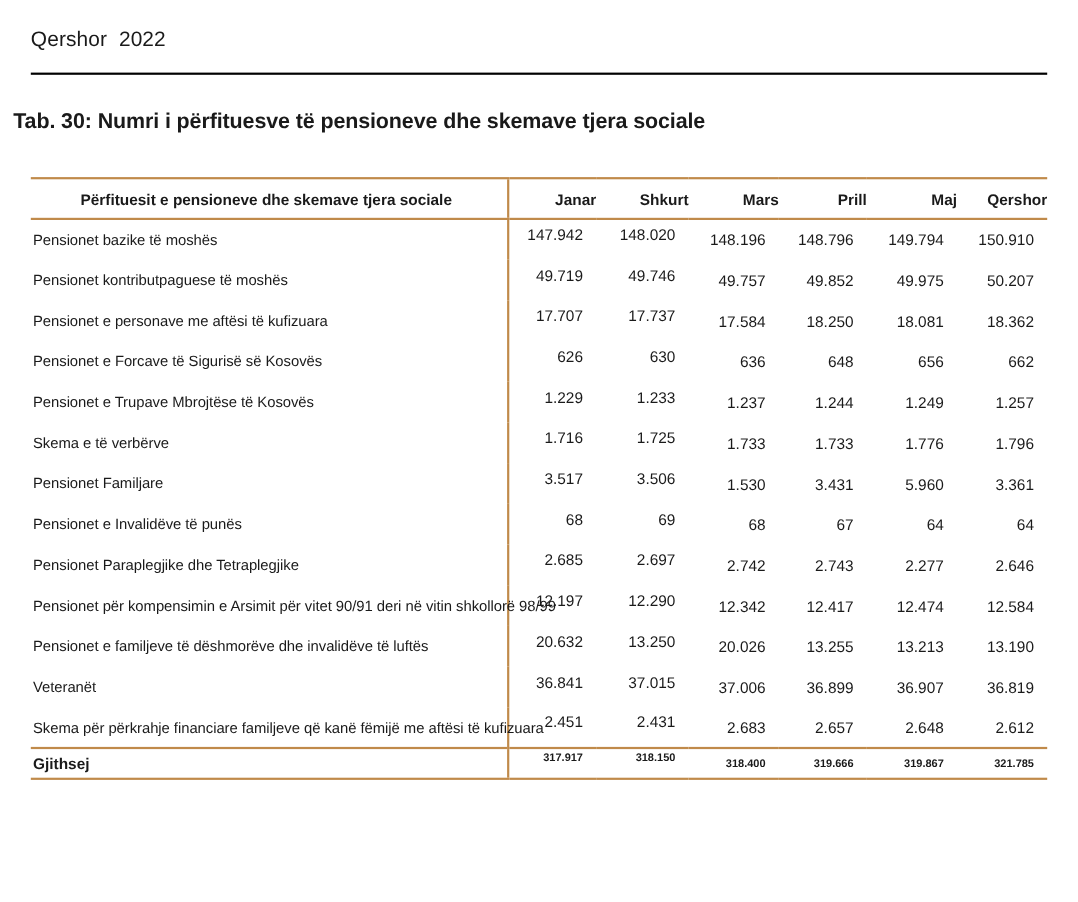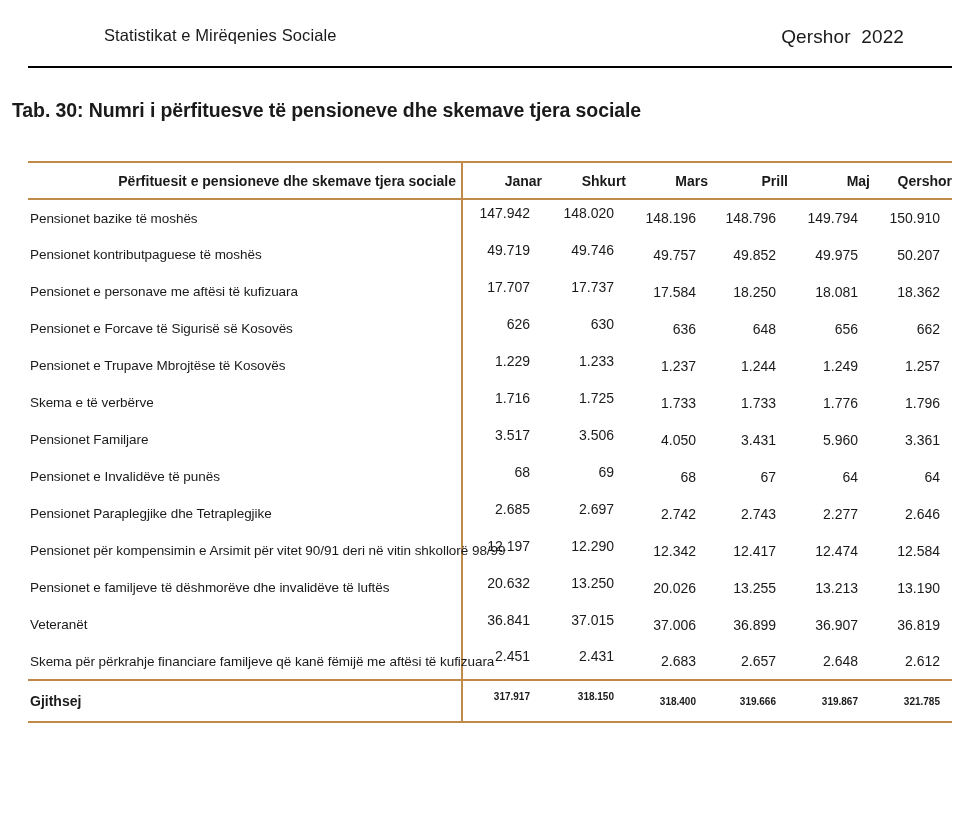--- a/index.html
+++ b/index.html
@@ -90,21 +90,21 @@
     height: 37px;
   }
   tr.head th {
     border-top: 2px solid #c08a4a;
     border-bottom: 2px solid #c08a4a;
     font-size: 14px;
     font-weight: bold;
     white-space: pre;
   }
   tr.head th.h-label {
-    text-align: right;
+    text-align: center;
     padding-right: 5px;
   }
   tr.head th.h-month {
     text-align: right;
   }
   tr.head th.divider {
     border-left: 2px solid #c08a4a;
   }
 
   
@@ -124,21 +124,21 @@
   }
   
   tr.row td.num.hi,
   tr.total td.num.hi { position: relative; top: -5px; }
   tr.row td.divider,
   tr.total td.divider {
     border-left: 2px solid #c08a4a;
   }
 
   
-  tr.total { height: 42px; }
+  tr.total { height: 28px; }
   tr.total td {
     border-top: 2px solid #c08a4a;
     border-bottom: 2px solid #c08a4a;
     font-weight: bold;
   }
   tr.total td.label {
     font-size: 14px;
     text-align: left;
     padding-left: 2px;
     white-space: pre;
@@ -147,21 +147,20 @@
     font-size: 10px;
     text-align: right;
     padding-right: 12px;
     white-space: pre;
   }
 </style>
 </head>
 <body>
 
 <div class="page-header">
-  <div class="left">Statistikat e Mirëqenies Sociale</div>
   <div class="right">Qershor  2022</div>
 </div>
 <div class="header-rule"></div>
 
 <div class="table-caption">Tab. 30: Numri i përfituesve të pensioneve dhe skemave tjera sociale</div>
 
 <div class="table-wrap">
   <table class="stat">
     <colgroup>
       <col class="lbl">
@@ -243,21 +242,21 @@
         <td class="num">1.733</td>
         <td class="num">1.733</td>
         <td class="num">1.776</td>
         <td class="num">1.796</td>
       </tr>
 
       <tr class="row">
         <td class="label">Pensionet  Familjare</td>
         <td class="num hi divider">3.517</td>
         <td class="num hi">3.506</td>
-        <td class="num">4.050</td>
+        <td class="num">1.530</td>
         <td class="num">3.431</td>
         <td class="num">5.960</td>
         <td class="num">3.361</td>
       </tr>
 
       <tr class="row">
         <td class="label">Pensionet e Invalidëve të punës</td>
         <td class="num hi divider">68</td>
         <td class="num hi">69</td>
         <td class="num">68</td>

